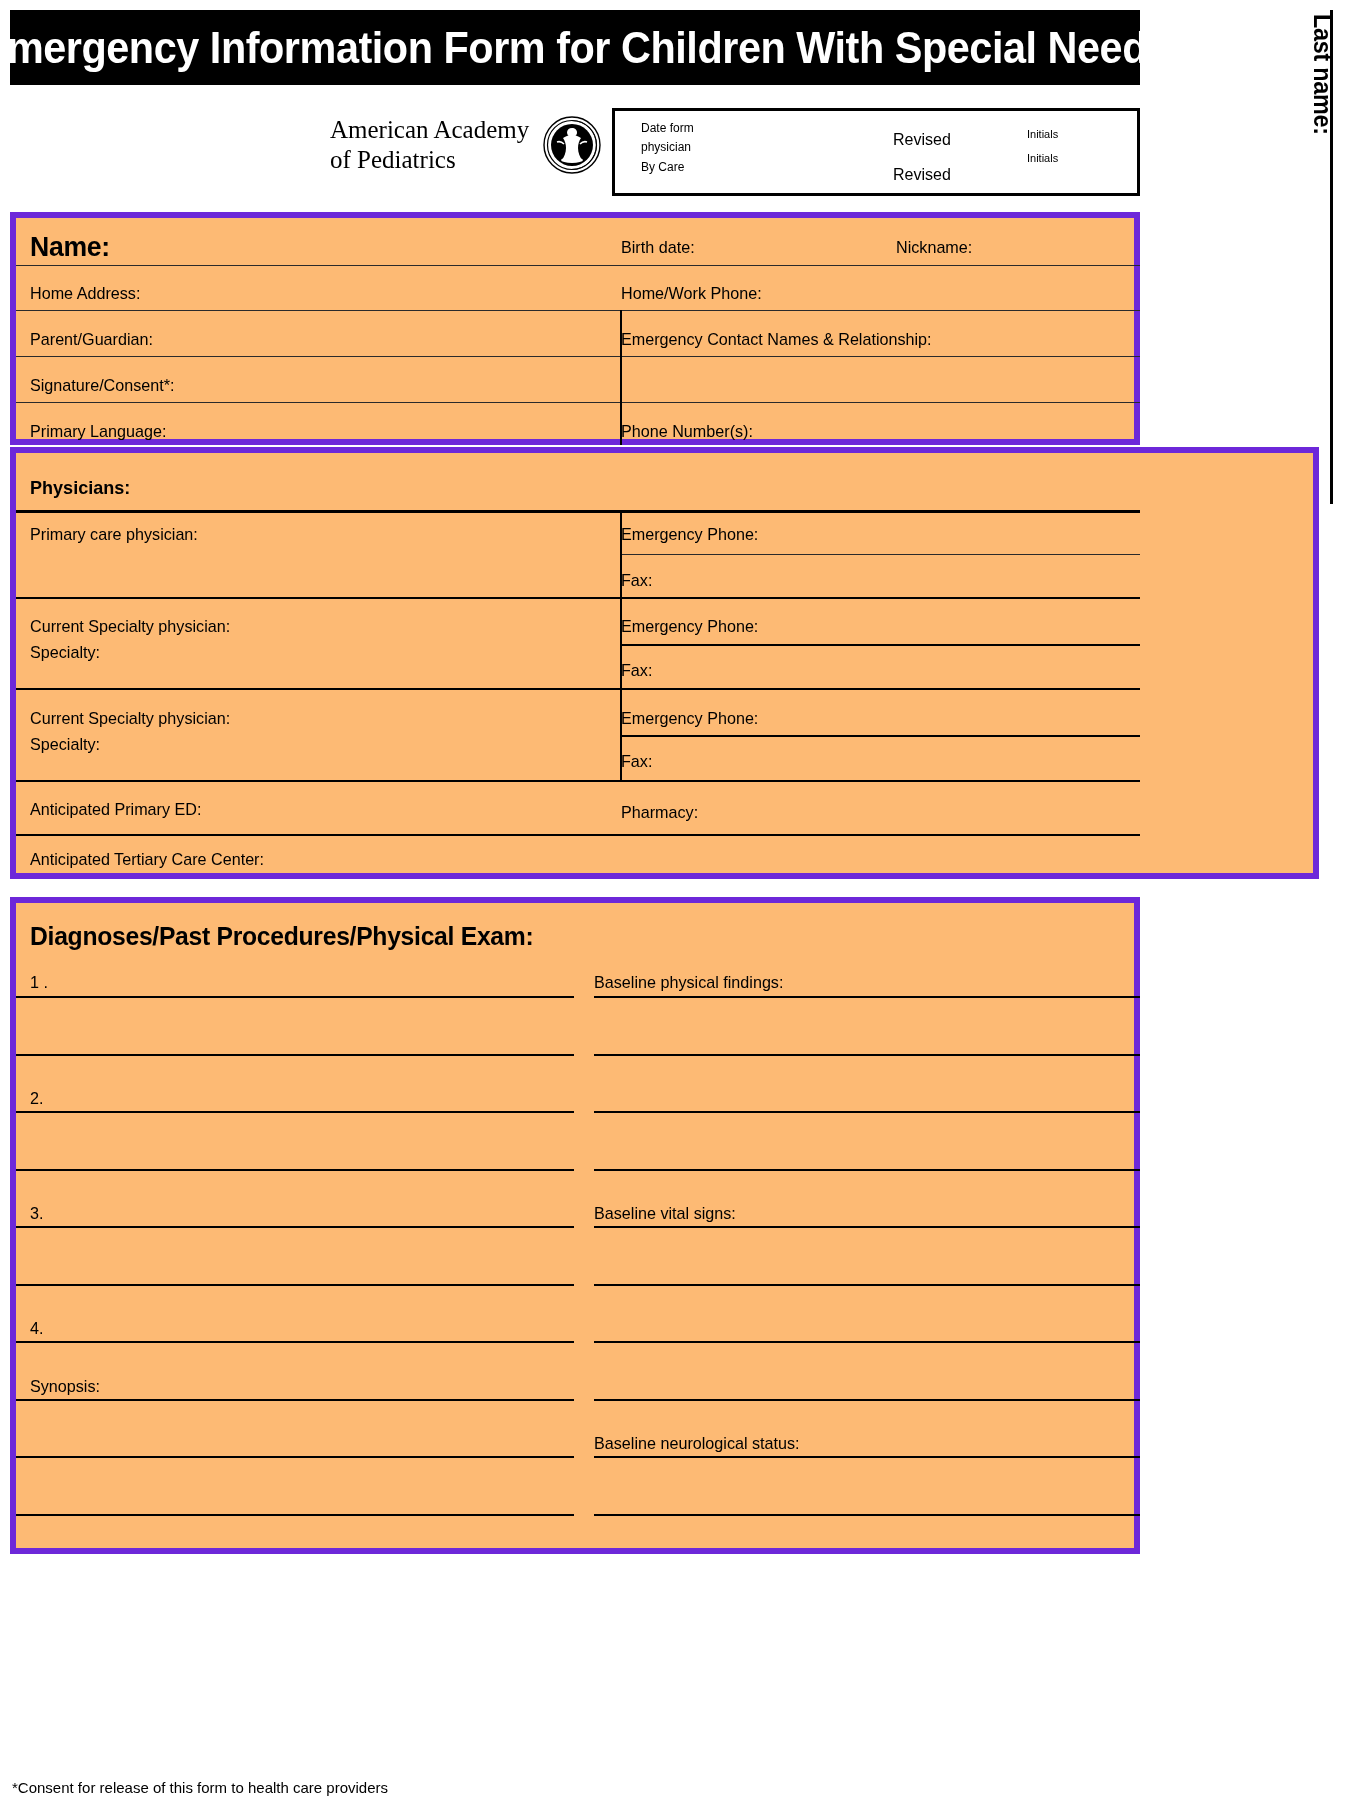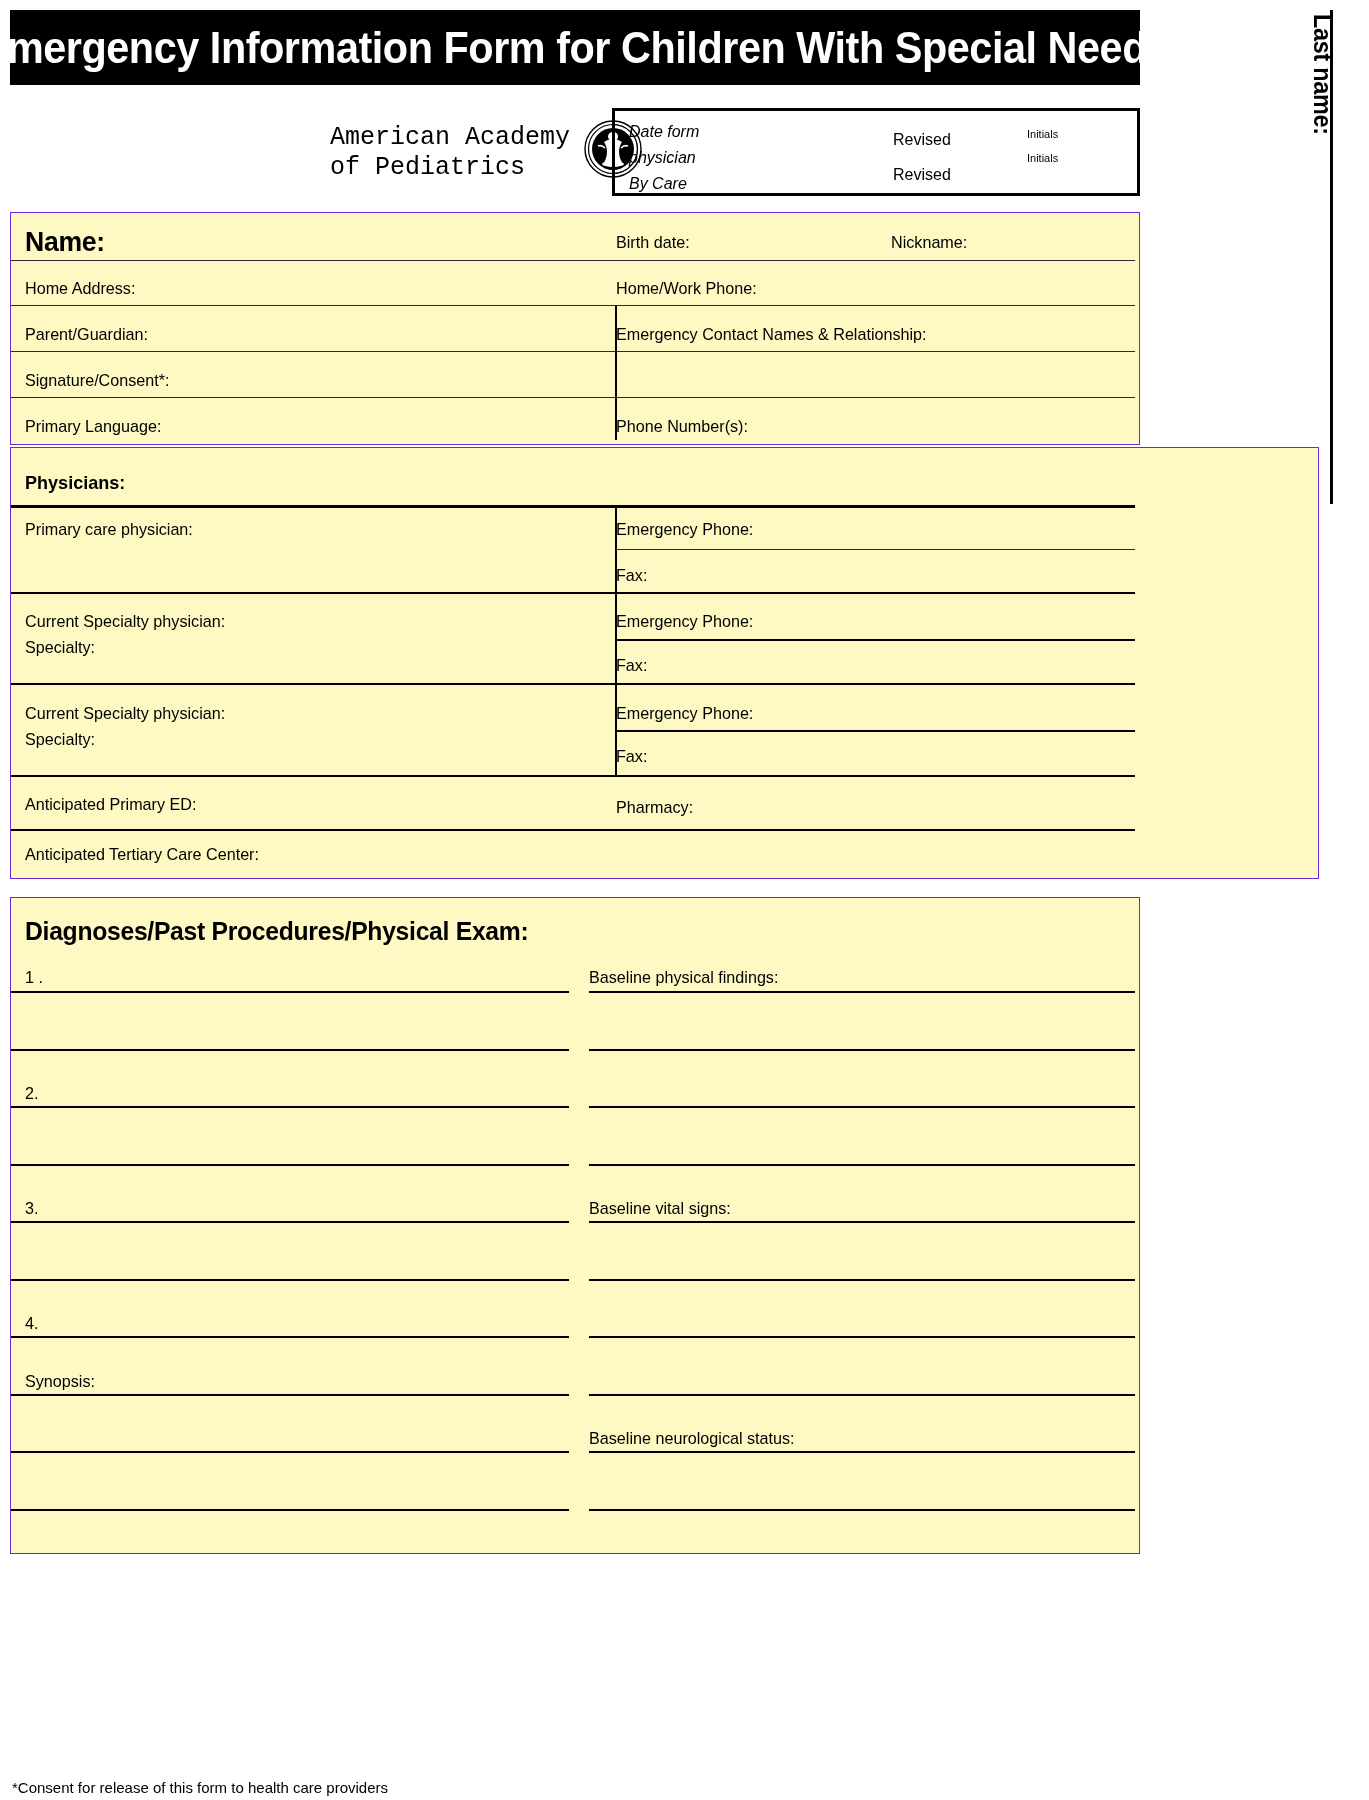--- a/index.html
+++ b/index.html
@@ -110,73 +110,71 @@
   .acep-words sup { font-size: 12px; vertical-align: super; }
 
   .aap-logo {
     position: absolute;
     left: 320px;
     top: 10px;
     display: flex;
     align-items: center;
   }
   .aap-words {
-    font-family: Liberation Mono, monospace;
+    font-family: Liberation Serif, serif;
     font-size: 25px;
     line-height: 1.18;
     white-space: nowrap;
     margin-right: 14px;
-    margin-top: 8px;
   }
   .aap-seal {
     width: 58px;
     height: 58px;
     position: relative;
   }
   .aap-seal svg { display: block; }
 
   
   .dateform-box {
     position: absolute;
     left: 612px;
     top: 108px;
     width: 528px;
     height: 88px;
     border: 3px solid #000000;
     box-sizing: border-box;
   }
   .dateform-left {
     position: absolute;
-    left: 14px;
+    left: 26px;
     top: 8px;
-    font-size: 16px;
+    font-size: 12px;
     line-height: 1.62;
-    font-style: italic;
   }
   .dateform-rev {
     position: absolute;
     left: 278px;
     top: 11px;
     font-size: 16px;
     line-height: 2.2;
   }
   .dateform-ini {
     position: absolute;
     left: 412px;
     top: 11px;
     font-size: 11px;
     line-height: 2.2;
   }
 
   
   .heavybox {
     position: absolute;
-    border: 1px solid #6d28d9;
+    border: 6px solid #6d28d9;
     box-sizing: border-box;
-    background: #fef9c3;
+    background: #fdba74;
   }
   .demo-box { left: 10px; top: 212px; width: 1130px; height: 233px; }
   .phys-box { left: 10px; top: 447px; width: 1309px; height: 432px; }
   .diag-box { left: 10px; top: 897px; width: 1130px; height: 657px; }
 
   
   .hrule {
     position: absolute;
     background: #000000;
     height: 1px;

